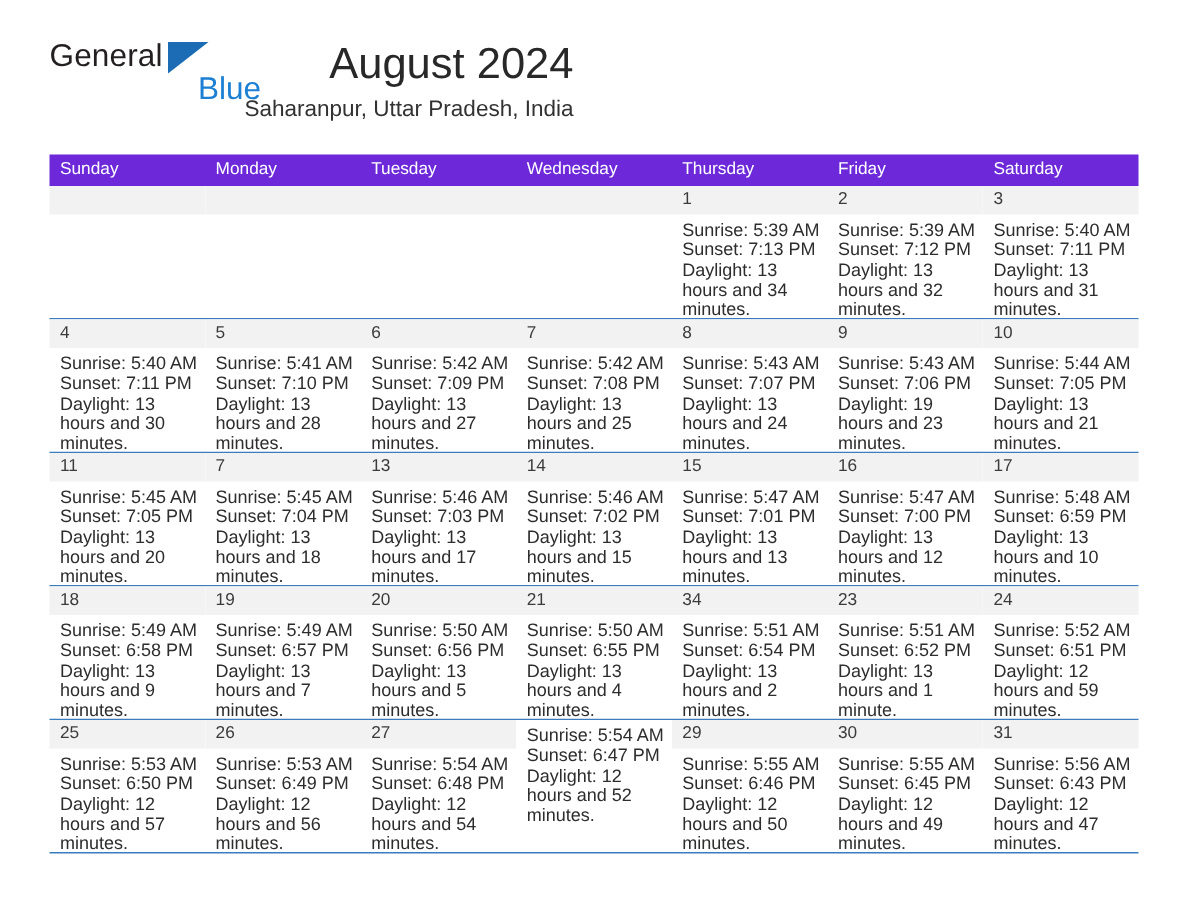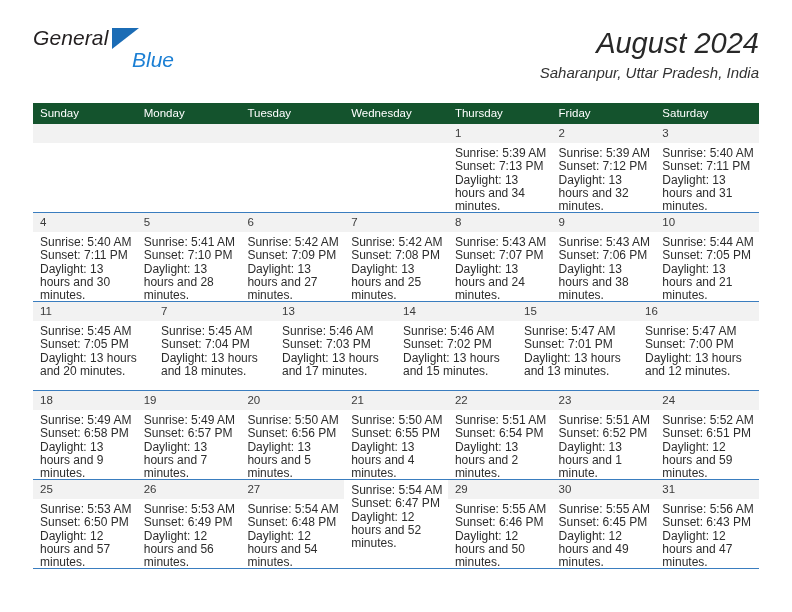--- a/index.html
+++ b/index.html
@@ -23,23 +23,21 @@
 
   
   .topbar {
     position: absolute;
     left: 0; right: 0;
     top: 26px;
     height: 70px;
     padding: 0 33px;
     box-sizing: border-box;
     display: flex;
-    justify-content: space-between;
     align-items: flex-start;
-    font-style: italic;
   }
   .brand {
     position: relative;
     width: 130px;
     height: 56px;
     user-select: none;
   }
   .brand-general {
     position: absolute;
     left: 0;
@@ -87,21 +85,21 @@
 
   
   .calendar {
     position: absolute;
     left: 33px;
     top: 103px;
     width: 726px;
   }
   .dow-row {
     display: flex;
-    background: #14532d;
+    background: #6d28d9;
     height: 21px;
   }
   .dow-cell {
     flex: 1 1 0;
     min-width: 0;
     color: #ffffff;
     font-size: 11.5px;
     line-height: 21px;
     padding-left: 7px;
     box-sizing: border-box;
@@ -260,21 +258,21 @@
               <div>Sunrise: 5:43 AM</div>
               <div>Sunset: 7:07 PM</div>
               <div class="wrap2">Daylight: 13 hours and 24 minutes.</div>
             </div>
           </div>
           <div class="daycell">
             <div class="daynum-band">9</div>
             <div class="daybody">
               <div>Sunrise: 5:43 AM</div>
               <div>Sunset: 7:06 PM</div>
-              <div class="wrap2">Daylight: 13 hours and 38 minutes.</div>
+              <div class="wrap2">Daylight: 19 hours and 23 minutes.</div>
             </div>
           </div>
           <div class="daycell">
             <div class="daynum-band">10</div>
             <div class="daybody">
               <div>Sunrise: 5:44 AM</div>
               <div>Sunset: 7:05 PM</div>
               <div class="wrap2">Daylight: 13 hours and 21 minutes.</div>
             </div>
           </div>
@@ -321,20 +319,28 @@
             </div>
           </div>
           <div class="daycell">
             <div class="daynum-band">16</div>
             <div class="daybody">
               <div>Sunrise: 5:47 AM</div>
               <div>Sunset: 7:00 PM</div>
               <div class="wrap2">Daylight: 13 hours and 12 minutes.</div>
             </div>
           </div>
+          <div class="daycell">
+            <div class="daynum-band">17</div>
+            <div class="daybody">
+              <div>Sunrise: 5:48 AM</div>
+              <div>Sunset: 6:59 PM</div>
+              <div class="wrap2">Daylight: 13 hours and 10 minutes.</div>
+            </div>
+          </div>
         </div>
         <div class="week">
           <div class="daycell">
             <div class="daynum-band">18</div>
             <div class="daybody">
               <div>Sunrise: 5:49 AM</div>
               <div>Sunset: 6:58 PM</div>
               <div class="wrap2">Daylight: 13 hours and 9 minutes.</div>
             </div>
           </div>
@@ -356,21 +362,21 @@
           </div>
           <div class="daycell">
             <div class="daynum-band">21</div>
             <div class="daybody">
               <div>Sunrise: 5:50 AM</div>
               <div>Sunset: 6:55 PM</div>
               <div class="wrap2">Daylight: 13 hours and 4 minutes.</div>
             </div>
           </div>
           <div class="daycell">
-            <div class="daynum-band">22</div>
+            <div class="daynum-band">34</div>
             <div class="daybody">
               <div>Sunrise: 5:51 AM</div>
               <div>Sunset: 6:54 PM</div>
               <div class="wrap2">Daylight: 13 hours and 2 minutes.</div>
             </div>
           </div>
           <div class="daycell">
             <div class="daynum-band">23</div>
             <div class="daybody">
               <div>Sunrise: 5:51 AM</div>

